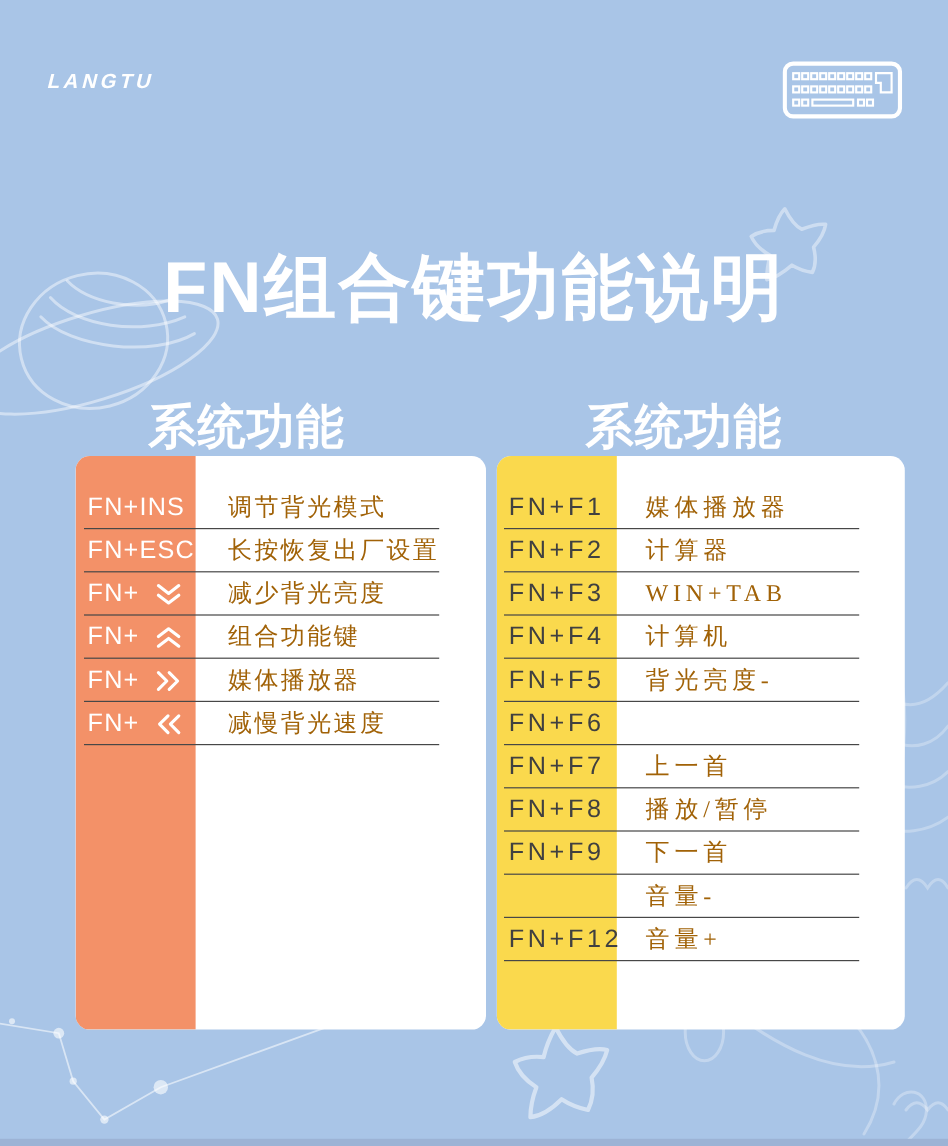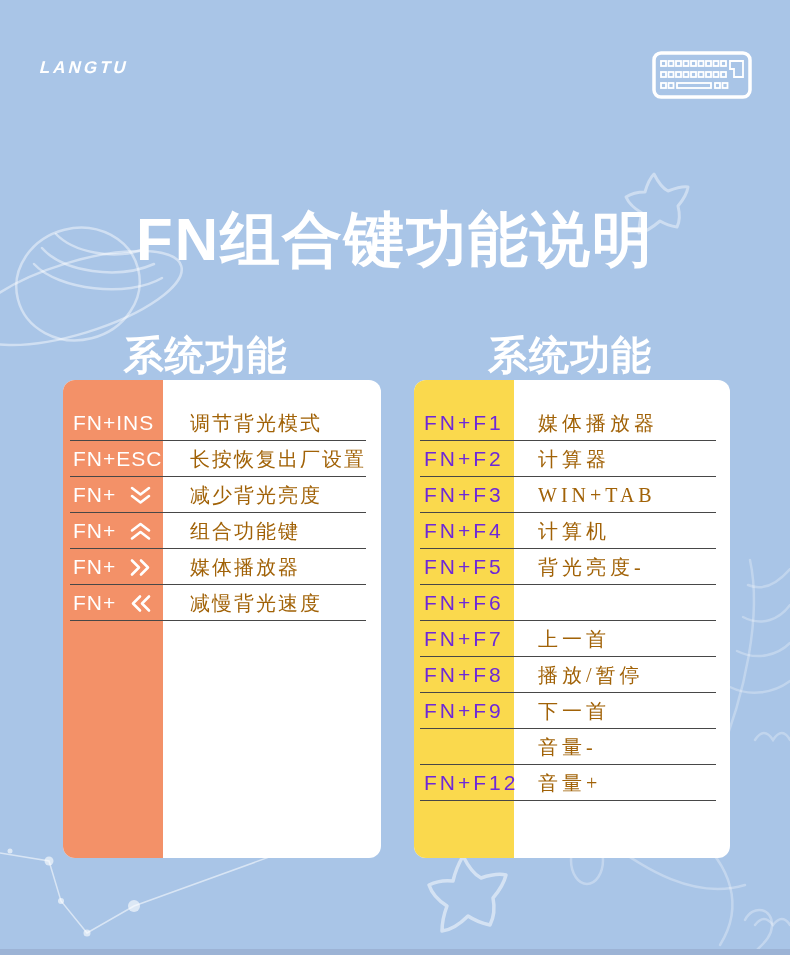--- a/index.html
+++ b/index.html
@@ -21,36 +21,36 @@
     letter-spacing:2px;
   }
   .col-header{
     position:absolute; top:328px; color:#ffffff; font-size:40px;
     font-weight:bold; letter-spacing:1px; text-align:center;
   }
   .col-header.left{left:63px; width:285px;}
   .col-header.right{left:414px; width:312px;}
   .fn-table{
     position:absolute; top:380px; height:478px; background:#ffffff;
-    border-radius:12px; overflow:hidden;
+    border-radius:12px; overflow:hidden;padding-left:24px;
   }
   .fn-table.left{left:63px; width:318px;}
   .fn-table.right{left:414px; width:316px;}
   .accent-strip{position:absolute; left:0; top:0; bottom:0; width:100px;}
   .accent-strip.orange{background:#F39168;}
   .accent-strip.yellow{background:#FAD94D;}
   .rows{position:absolute; left:0; top:25px; right:0;}
   .row{position:relative; height:36px;}
   .key{
     position:absolute; left:10px; top:0; height:36px; line-height:36px;
     font-size:21px; letter-spacing:1px; white-space:nowrap;
     display:flex; align-items:center;
   }
   .fn-table.left .key{color:#ffffff;}
-  .fn-table.right .key{color:#6d28d9; letter-spacing:3px;}
+  .fn-table.right .key{color:#404040; letter-spacing:3px;}
   .key .chev{display:inline-block; margin-left:13px; line-height:0;}
   .func{
     position:absolute; top:0; height:36px; line-height:36px;
     color:#a16207; font-size:20px; white-space:nowrap;
   }
   .fn-table.left .func{left:127px; letter-spacing:2px;}
   .fn-table.right .func{left:124px; letter-spacing:4px;font-family:Liberation Serif, serif;}
   .divider{position:absolute; bottom:0; height:1.3px; background:#474747;}
   .fn-table.left .divider{left:7px; width:296px;}
   .fn-table.right .divider{left:6px; width:296px;}

